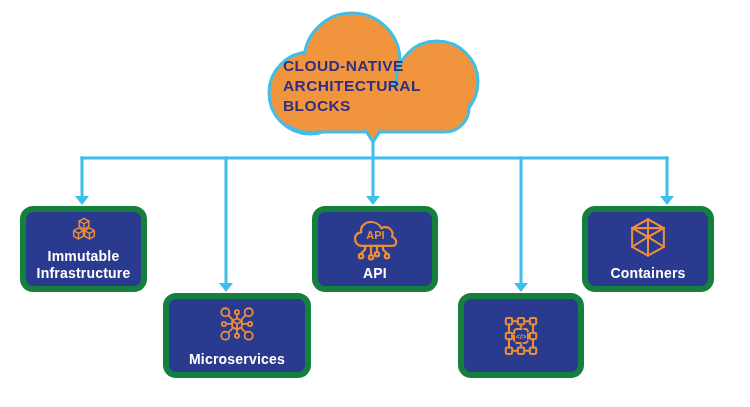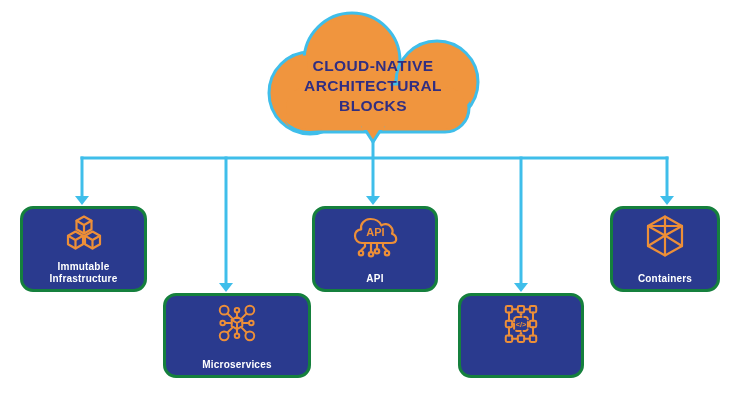--- a/index.html
+++ b/index.html
@@ -1,39 +1,39 @@
 <!DOCTYPE html>
 <html><head>
 <meta charset="utf-8">
 <style>
   html,body{margin:0;padding:0;background:#ffffff;}
   body{width:750px;height:407px;overflow:hidden;font-family:"Liberation Sans",sans-serif;}
   #stage{position:relative;width:750px;height:407px;background:#ffffff;}
   #connector-layer{position:absolute;left:0;top:0;width:750px;height:407px;}
   .cloud-title{
     position:absolute;left:283px;top:56px;width:180px;
-    text-align:center;font-size:15.5px;font-weight:700;line-height:1.28;
+    font-size:15.5px;font-weight:700;line-height:1.28;
     letter-spacing:.4px;color:#312E81;white-space:pre-line;
   }
   .block{
     position:absolute;box-sizing:border-box;
-    background:#2A3A8E;border:3px solid #15803d;border-radius:13px;
-    display:flex;flex-direction:column;align-items:center;justify-content:space-between;
+    background:#2A3A8E;border:6px solid #15803d;border-radius:13px;
+    display:flex;flex-direction:column;align-items:center;justify-content:center;
     gap:6px;padding:4px 6px;
   }
   .block .label{
-    color:#ffffff;font-size:10px;font-weight:600;line-height:1.22;
+    color:#ffffff;font-size:14px;font-weight:600;line-height:1.22;
     text-align:center;letter-spacing:.2px;
   }
   .block svg{display:block;}
   #block-immutable{left:20px;top:206px;width:127px;height:86px;}
   #block-microservices{left:163px;top:293px;width:148px;height:85px;}
   #block-api{left:312px;top:206px;width:126px;height:86px;gap:3px;}
   #block-servicemesh{left:458px;top:293px;width:126px;height:85px;gap:4px;}
-  #block-containers{left:610px;top:206px;width:110px;height:86px;}
+  #block-containers{left:582px;top:206px;width:132px;height:86px;}
   .ic{stroke:#ED8F38;fill:none;stroke-width:2.2;stroke-linejoin:round;stroke-linecap:round;}
   .ic-txt{fill:#ED8F38;font-family:"Liberation Sans",sans-serif;font-weight:700;}
 </style>
 </head>
 <body>
 
 <div id="stage">
 
   <svg id="connector-layer" width="750" height="407" viewBox="0 0 750 407">
 

